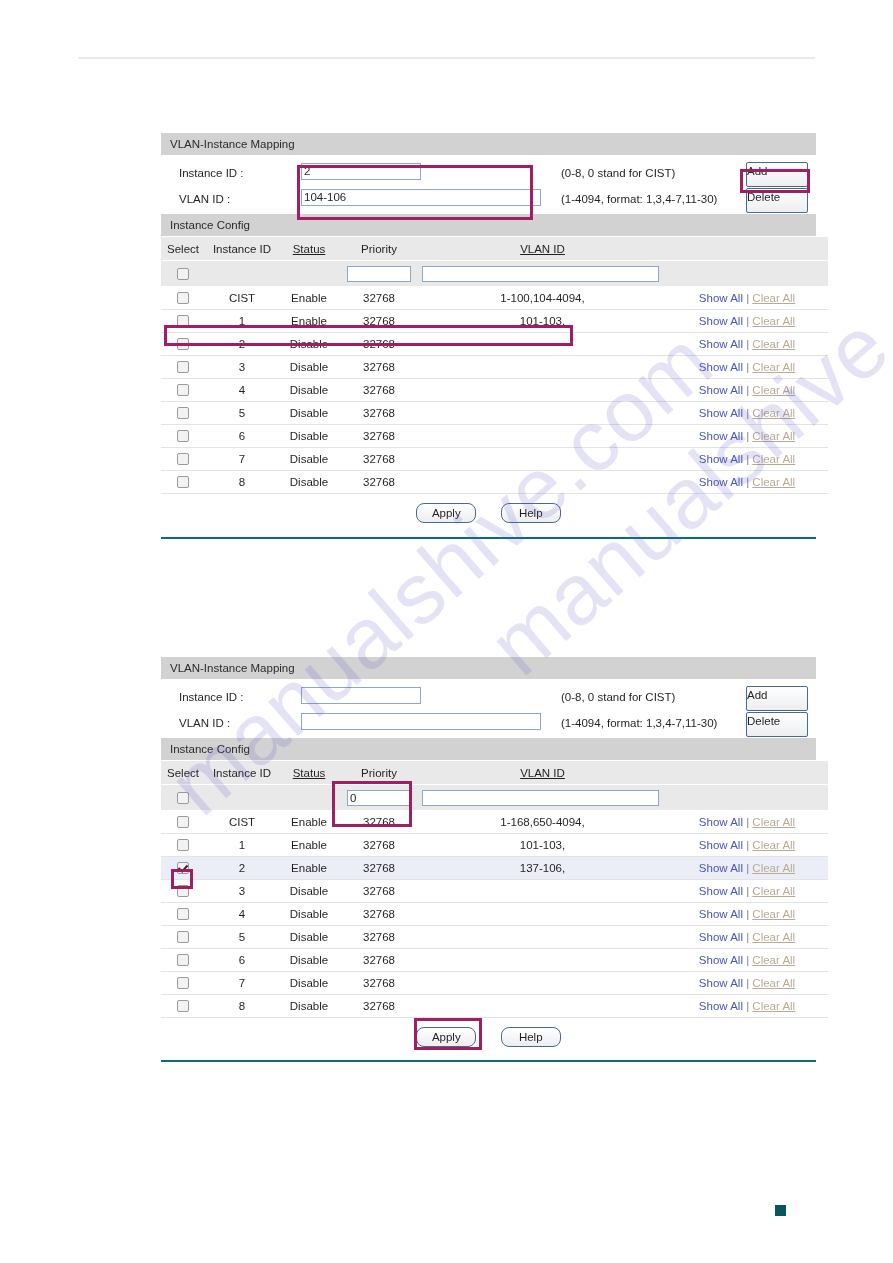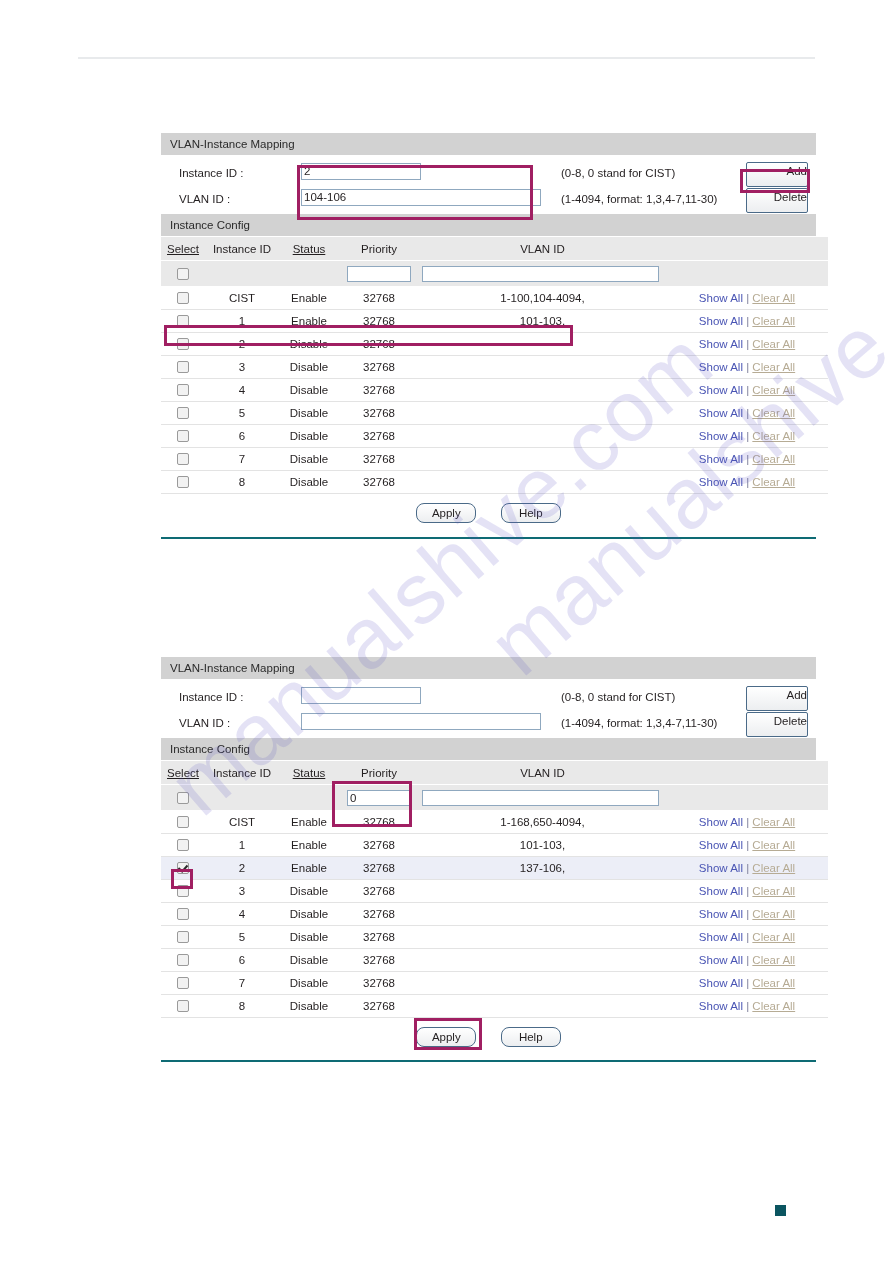--- a/index.html
+++ b/index.html
@@ -131,21 +131,21 @@
     position: absolute;
     right: 8px;
     width: 62px; height: 25px;
     top: 0px;
     border: 1px solid #4a6a88;
     border-radius: 2px;
     background: linear-gradient(#ffffff, #eceef0);
     font-family: "Liberation Sans", sans-serif;
     font-size: 11.5px;
     color: #231f20;
-    text-align: right;
+    text-align: left;
     line-height: 17px;
     box-sizing: border-box;
   }
 
   
   .tbl {
     width: 655px;
     border-collapse: collapse;
     font-size: 11.5px;
     table-layout: fixed;
@@ -168,25 +168,25 @@
     background: #ffffff;
   }
   .tbl tr.filter-row td {
     background: #e9e9e9;
     border-bottom: 1px solid #ffffff;
     height: 23px;
   }
   .tbl tr.row-selected td {
     background: #eceef7;
   }
-  .col-select   { width: 42px; text-decoration: underline; }
+  .col-select   { width: 42px; }
   .col-instance { width: 72px; }
   .col-status   { width: 58px; text-decoration: underline; }
   .col-priority { width: 78px; }
-  .col-vlan     { width: 245px; }
+  .col-vlan     { width: 245px; text-decoration: underline; }
   .col-act      { width: 160px; }
 
   .cb {
     display: inline-block;
     width: 12px; height: 12px;
     border: 1px solid #9a9a9a;
     background: #f2f2f2;
     border-radius: 2px;
     vertical-align: middle;
     position: relative;

